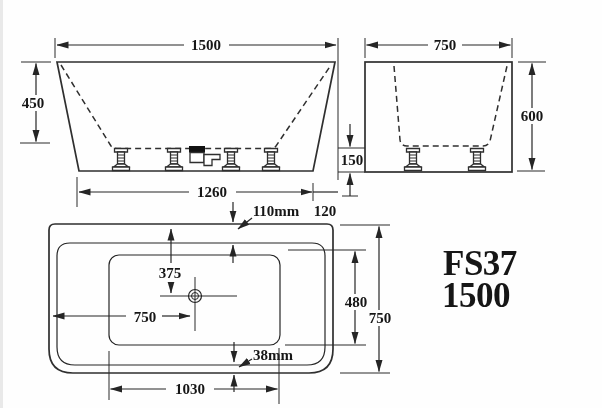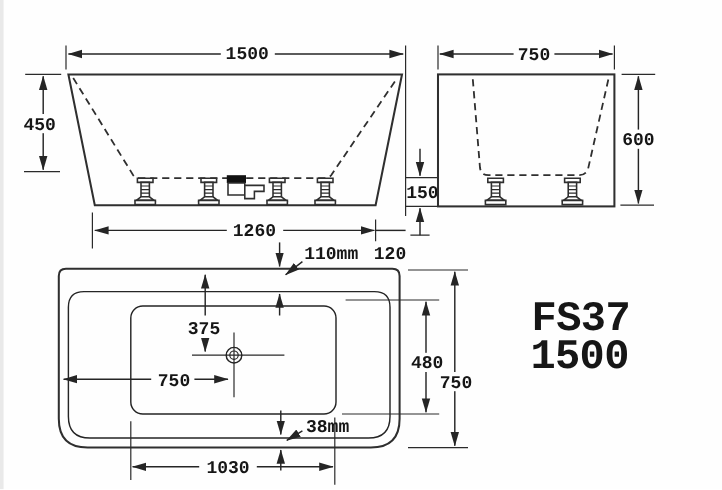--- a/index.html
+++ b/index.html
@@ -1,17 +1,17 @@
 <!DOCTYPE html>
 <html><head>
 <meta charset="utf-8">
 <style>
   html,body{margin:0;padding:0;background:#fff;}
   .stage{position:relative;width:602px;height:408px;background:#fefefe;overflow:hidden;
-         font-family:Liberation Mono, monospace;}
+         font-family:Liberation Serif, serif;}
   .edge-strip{position:absolute;left:0;top:0;width:3px;height:408px;background:#e9e9e9;}
   svg{position:absolute;left:0;top:0;}
   .ol{fill:none;stroke:#2f2f2f;stroke-width:1.7;stroke-linejoin:miter;}
   .ol2{fill:#fff;stroke:#2f2f2f;stroke-width:1.3;stroke-linejoin:miter;}
   .dash{fill:none;stroke:#2f2f2f;stroke-width:1.5;stroke-dasharray:6 4;}
   .dim{fill:none;stroke:#252525;stroke-width:1.2;}
   .thin{fill:none;stroke:#2a2a2a;stroke-width:1;}
   .lblbg{fill:#fefefe;stroke:none;}
   text.d{font-size:15px;font-weight:600;fill:#161616;text-anchor:middle;}
   text.model{font-size:35px;font-weight:600;fill:#161616;text-anchor:start;letter-spacing:-0.5px;}

